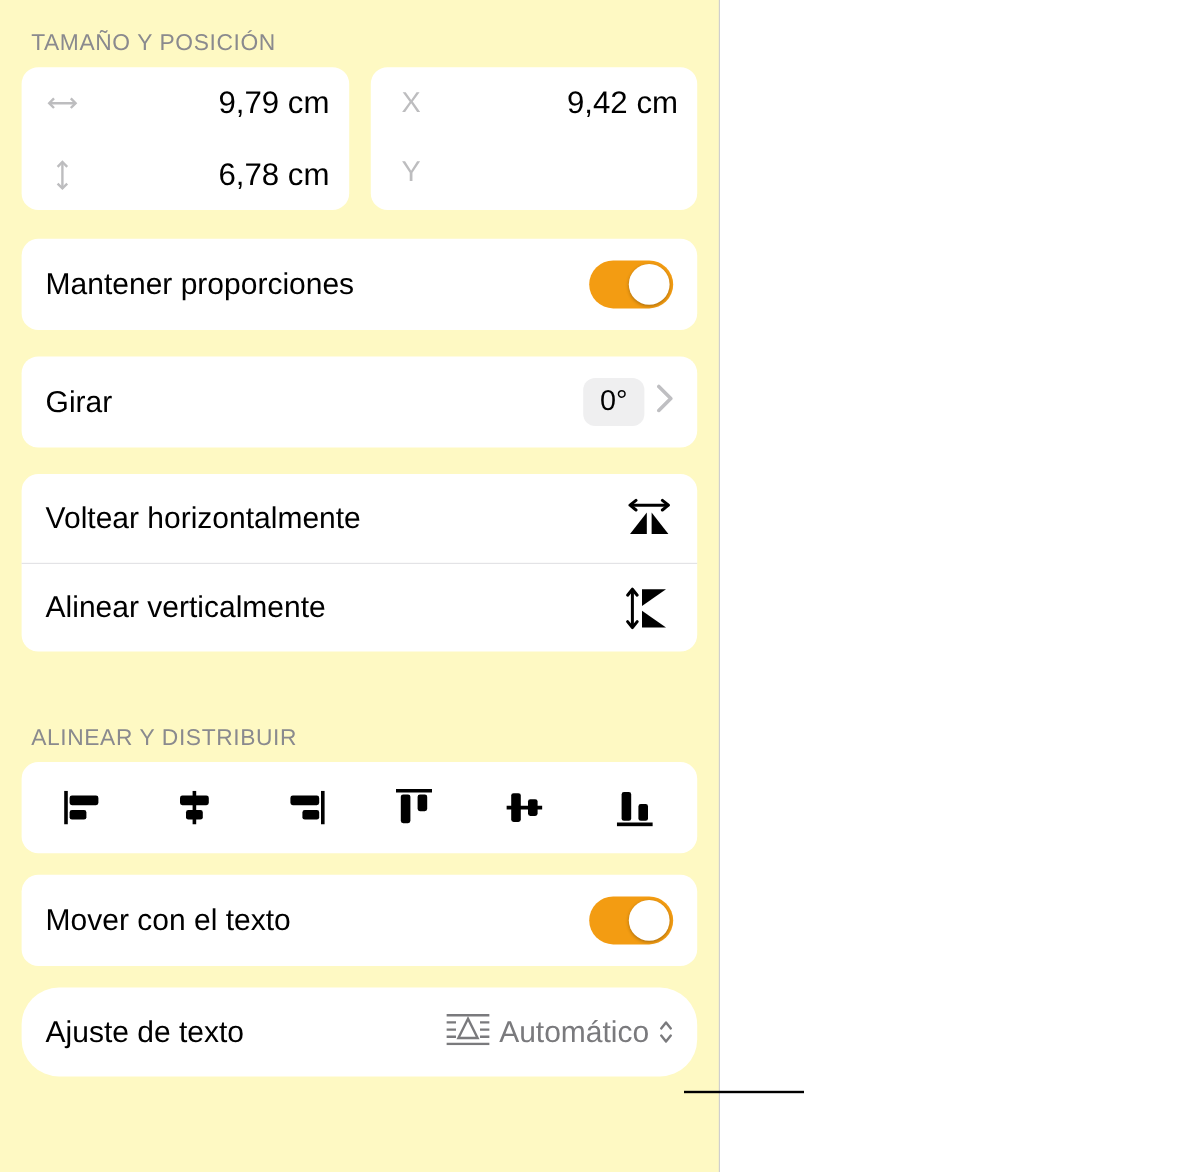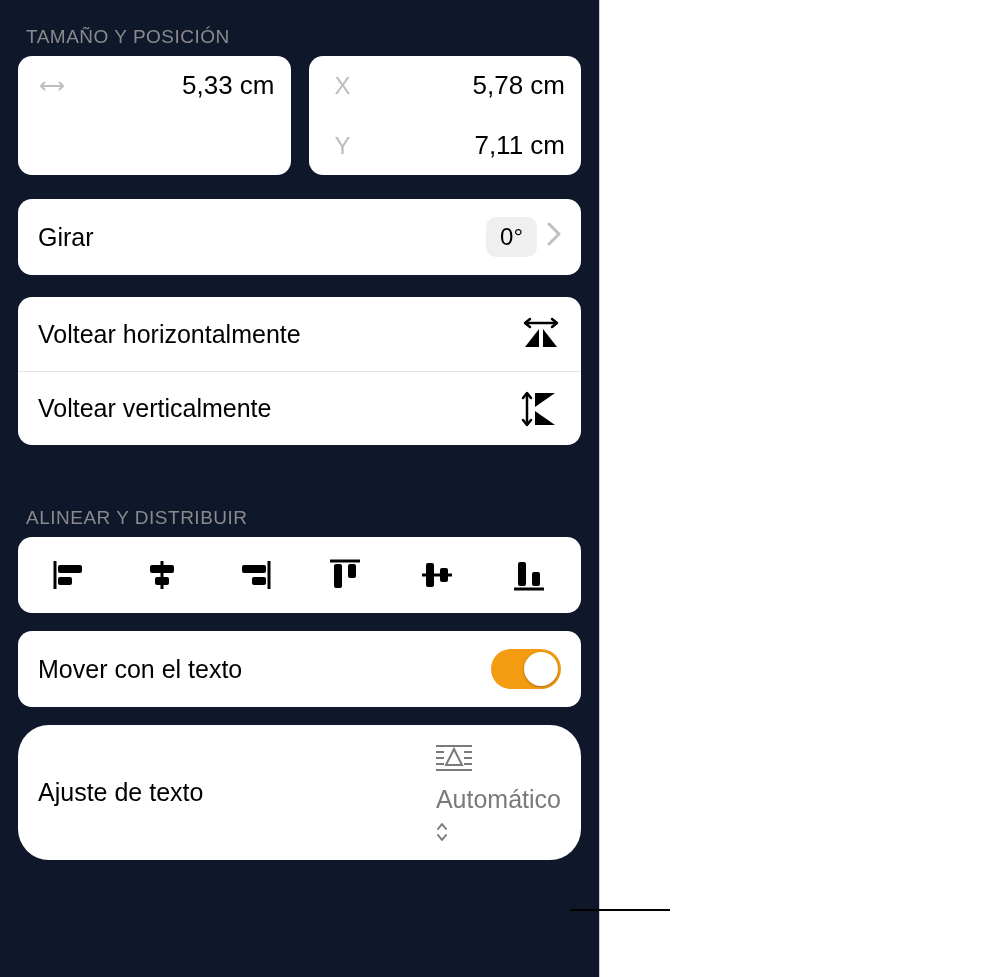--- a/index.html
+++ b/index.html
@@ -6,21 +6,21 @@
   body {
     font-family: -apple-system, "Helvetica Neue", Arial, sans-serif;
     background: #fff;
     width: 1001px;
     height: 977px;
     position: relative;
   }
   .panel {
     width: 600px;
     height: 977px;
-    background: #0f172a;
+    background: #fef9c3;
     border-right: 1px solid #cfcfcf;
     padding: 20px 18px 10px 18px;
     font-size: 22px;
     color: #000;
   }
   .section-title {
     text-transform: uppercase;
     color: #8a8a8e;
     font-size: 19px;
     letter-spacing: 0.5px;
@@ -94,24 +94,24 @@
     justify-content: space-around;
     align-items: center;
     padding: 16px 6px;
   }
   .align-btn {
     width: 44px; height: 44px;
     display: flex; align-items: center; justify-content: center;
   }
   .wrap-row .dropdown {
     display: flex;
+    align-items: center;
     color: #7a7a7d;
     font-size: 25px;
     gap: 8px;
-    flex-direction: column;
   }
   .wrap-row .dropdown-arrows {
     font-size: 14px;
     color: #7a7a7d;
     line-height: 8px;
   }
   
   .mb-small { margin-bottom: 22px; }
   .mt-section { margin-top: 56px; }
   
@@ -136,36 +136,53 @@
 
     <div class="card sizepos-card">
       <div class="sizepos-row">
         <span class="icon-muted">
           <svg width="26" height="14" viewBox="0 0 26 14">
             <line x1="2" y1="7" x2="24" y2="7" stroke="#bdbdbf" stroke-width="2"></line>
             <polyline points="6,3 2,7 6,11" fill="none" stroke="#bdbdbf" stroke-width="2"></polyline>
             <polyline points="20,3 24,7 20,11" fill="none" stroke="#bdbdbf" stroke-width="2"></polyline>
           </svg>
         </span>
-        <span class="sizepos-value">5,33 cm</span>
+        <span class="sizepos-value">9,79 cm</span>
+      </div>
+      <div class="sizepos-row">
+        <span class="icon-muted">
+          <svg width="14" height="26" viewBox="0 0 14 26">
+            <line x1="7" y1="2" x2="7" y2="24" stroke="#bdbdbf" stroke-width="2"></line>
+            <polyline points="3,6 7,2 11,6" fill="none" stroke="#bdbdbf" stroke-width="2"></polyline>
+            <polyline points="3,20 7,24 11,20" fill="none" stroke="#bdbdbf" stroke-width="2"></polyline>
+          </svg>
+        </span>
+        <span class="sizepos-value">6,78 cm</span>
       </div>
     </div>
 
     <div class="card sizepos-card">
       <div class="sizepos-row">
         <span class="icon-muted" style="font-size:24px;">X</span>
-        <span class="sizepos-value">5,78 cm</span>
+        <span class="sizepos-value">9,42 cm</span>
       </div>
       <div class="sizepos-row">
         <span class="icon-muted" style="font-size:24px;">Y</span>
-        <span class="sizepos-value">7,11 cm</span>
-      </div>
-    </div>
-  </div>
-
+      </div>
+    </div>
+  </div>
+
+  <div class="card mb-small">
+    <div class="row">
+      <span class="row-label">Mantener proporciones</span>
+      <div class="toggle">
+          <div class="knob"></div>
+        </div>
+    </div>
+  </div>
 
   <div class="card mb-small">
     <div class="row">
       <span class="row-label">Girar</span>
       <div style="display:flex;align-items:center;">
         <span class="rotate-badge">0°</span>
         <span class="chevron">
           <svg width="14" height="24" viewBox="0 0 14 24">
               <polyline points="2,2 12,12 2,22" fill="none" stroke="#bfbfc2" stroke-width="3" stroke-linecap="round" stroke-linejoin="round"></polyline>
             </svg>
@@ -181,21 +198,21 @@
         <svg width="40" height="34" viewBox="0 0 40 34">
           <polygon points="4,30 18,30 18,12" fill="#000"></polygon>
           <polygon points="36,30 22,30 22,12" fill="#000"></polygon>
           <line x1="4" y1="6" x2="36" y2="6" stroke="#000" stroke-width="2.5"></line>
           <polyline points="9,2 4,6 9,10" fill="none" stroke="#000" stroke-width="2.5" stroke-linecap="round" stroke-linejoin="round"></polyline>
           <polyline points="31,2 36,6 31,10" fill="none" stroke="#000" stroke-width="2.5" stroke-linecap="round" stroke-linejoin="round"></polyline>
         </svg>
       </span>
     </div>
     <div class="row">
-      <span class="row-label">Voltear verticalmente</span>
+      <span class="row-label">Alinear verticalmente</span>
       <span class="flip-icon">
         <svg width="40" height="36" viewBox="0 0 40 36">
           <polygon points="14,2 34,2 14,16" fill="#000"></polygon>
           <polygon points="14,34 34,34 14,20" fill="#000"></polygon>
           <line x1="6" y1="2" x2="6" y2="34" stroke="#000" stroke-width="2.5"></line>
           <polyline points="2,7 6,2 10,7" fill="none" stroke="#000" stroke-width="2.5" stroke-linecap="round" stroke-linejoin="round"></polyline>
           <polyline points="2,29 6,34 10,29" fill="none" stroke="#000" stroke-width="2.5" stroke-linecap="round" stroke-linejoin="round"></polyline>
         </svg>
       </span>
     </div>

